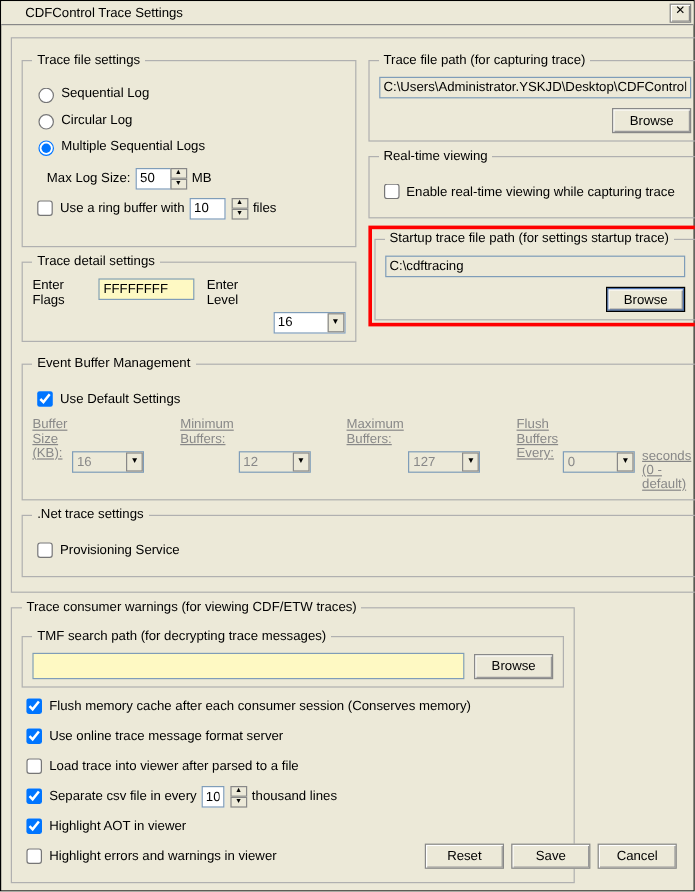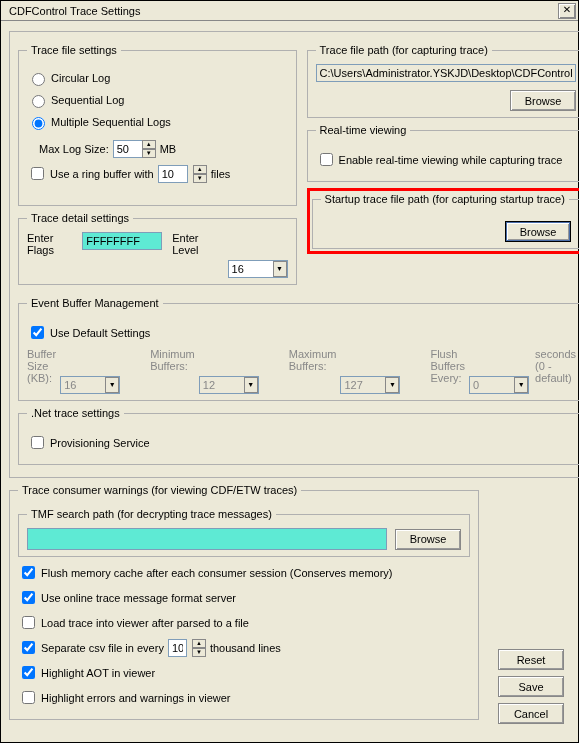--- a/index.html
+++ b/index.html
@@ -1,71 +1,71 @@
 <!DOCTYPE html>
 <html><head>
   <meta charset="utf-8">
   <style>
     * { box-sizing: border-box; font-family: Tahoma, Arial, sans-serif; font-size: 11px; }
     body { margin: 0; background: #fff; width: 579px; }
     .window { border: 1px solid #000; width: 579px; height: 743px; background: #ece9d8; }
-    .titlebar { background: #ece9d8; border-bottom: 1px solid #888; height: 20px; display: flex; align-items: center; justify-content: space-between; padding: 0 2px 0 8px; }
+    .titlebar { background: #ece9d8; border-bottom: 1px solid #888; height: 20px; display: flex; align-items: center; justify-content: space-between; padding: 0 2px 0 20px; }
     .titlebar-text { font-size: 11px; }
     .close-btn { width: 18px; height: 16px; border: 1px solid #888; background: #ece9d8; font-size: 10px; line-height: 12px; text-align: center; cursor: pointer; box-shadow: inset 1px 1px 0 #fff, inset -1px -1px 0 #888; }
     .content { padding: 6px 8px; }
     fieldset { border: 1px solid #b0b0b0; margin: 4px 0 6px 0; padding: 8px 8px 6px 8px; }
     legend { padding: 0 4px; font-size: 11px; }
     .row { display: flex; gap: 10px; }
     .col { flex: 1; }
     .radio-row, .check-row { display: flex; align-items: center; margin: 6px 0; }
     .radio-row input, .check-row input { margin-right: 6px; }
-    .text-input { border: 1px solid #7f9db9; background: #5eead4; padding: 2px 3px; height: 18px; }
+    .text-input { border: 1px solid #7f9db9; background: #fef9c3; padding: 2px 3px; height: 18px; }
     .text-input.ro { background: #ece9d8; }
     .btn { border: 1px solid #888; background: #ece9d8; padding: 2px 0; width: 66px; height: 21px; box-shadow: inset 1px 1px 0 #fff, inset -1px -1px 0 #999; cursor: pointer; font-size: 11px; }
     .btn.default { border: 1px solid #000; box-shadow: 0 0 0 1px #4a6ea9 inset, inset 2px 2px 0 #fff, inset -2px -2px 0 #999; }
     .spinner { display: inline-flex; align-items: center; }
     .spinner input { width: 30px; height: 18px; border: 1px solid #7f9db9; padding: 0 3px; text-align: left; }
     .spinner .spin-btns { display: flex; flex-direction: column; margin-left: -1px; }
     .spinner .spin-btns div { width: 14px; height: 9px; border: 1px solid #888; background: #ece9d8; font-size: 6px; line-height: 6px; text-align: center; }
     .combo { position: relative; display: inline-block; margin-top: 28px; }
     .combo input { height: 18px; border: 1px solid #7f9db9; padding: 0 16px 0 3px; }
     .combo .arrow { position: absolute; right: 1px; top: 1px; width: 14px; height: 16px; border: 1px solid #888; background: #ece9d8; font-size: 7px; text-align: center; line-height: 14px; }
     .combo.disabled input { background: #ece9d8; color: #888; }
     .form-col { display: flex; flex-direction: row; gap: 4px; }
     .label { font-size: 11px; margin-bottom: 2px; }
     .highlight-box { border: 3px solid #ff0000; padding: 2px; margin: 0; }
     .highlight-box fieldset { margin: 0; }
-    .right-buttons { position: absolute; right: 14px; bottom: 38px; display: flex; flex-direction: column; gap: 6px; }
+    .right-buttons { position: absolute; right: 14px; bottom: 38px; display: flex; flex-direction: row; gap: 6px; }
     .rel-wrap { position: relative; height: 100%; }
     .inline-center { display: flex; align-items: center; gap: 4px; }
-    .grayed { color: #888; }
+    .grayed { color: #888; text-decoration: underline; }
   </style>
 </head>
 <body>
 
 <div class="window">
   <div class="titlebar">
     <span class="titlebar-text">CDFControl Trace Settings</span>
     <div class="close-btn">✕</div>
   </div>
   <div class="content rel-wrap">
 
     <fieldset>
 
       <div class="row">
         <div class="col">
           <fieldset class="tfs-inner" style="height:162px;">
             <legend>Trace file settings</legend>
             <div class="radio-row">
               <input type="radio" name="logtype" style="">
-              <span>Circular Log</span>
+              <span>Sequential Log</span>
             </div>
             <div class="radio-row">
               <input type="radio" name="logtype" style="">
-              <span>Sequential Log</span>
+              <span>Circular Log</span>
             </div>
             <div class="radio-row">
               <input type="radio" name="logtype" checked="" style="">
               <span>Multiple Sequential Logs</span>
             </div>
             <div class="inline-center" style="margin:10px 0 6px 12px;">
               <span>Max Log Size:</span>
               <span class="spinner">
                 <input value="50" style="">
                 <span class="spin-btns">
@@ -119,21 +119,22 @@
           <fieldset>
             <legend>Real-time viewing</legend>
             <div class="check-row">
               <input type="checkbox" style="">
               <span>Enable real-time viewing while capturing trace</span>
             </div>
           </fieldset>
 
           <div class="highlight-box">
             <fieldset>
-              <legend>Startup trace file path (for capturing startup trace)</legend>
+              <legend>Startup trace file path (for settings startup trace)</legend>
+              <input class="text-input ro" style="width: 100%;" readonly="" value="C:\cdftracing">
               <div style="text-align:right;margin-top:8px;">
                 <button class="btn default">Browse</button>
               </div>
             </fieldset>
           </div>
         </div>
       </div>
 
       <fieldset style="margin-top:6px;">
         <legend>Event Buffer Management</legend>
@@ -164,21 +165,21 @@
             </span>
           </div>
           <div class="row" style="gap:6px;align-items:flex-start;">
             <div class="form-col">
               <span class="label grayed">Flush Buffers Every:</span>
               <span class="combo disabled">
                 <input style="width: 60px;" disabled="" value="0">
                 <span class="arrow">▼</span>
               </span>
             </div>
-            <span class="grayed" style="margin-top:0;white-space:pre-line;">seconds
+            <span class="grayed" style="margin-top:26px;white-space:pre-line;">seconds
 (0 - default)</span>
           </div>
         </div>
       </fieldset>
 
       <fieldset>
         <legend>.Net trace settings</legend>
         <div class="check-row">
           <input type="checkbox" style="">
           <span>Provisioning Service</span>

